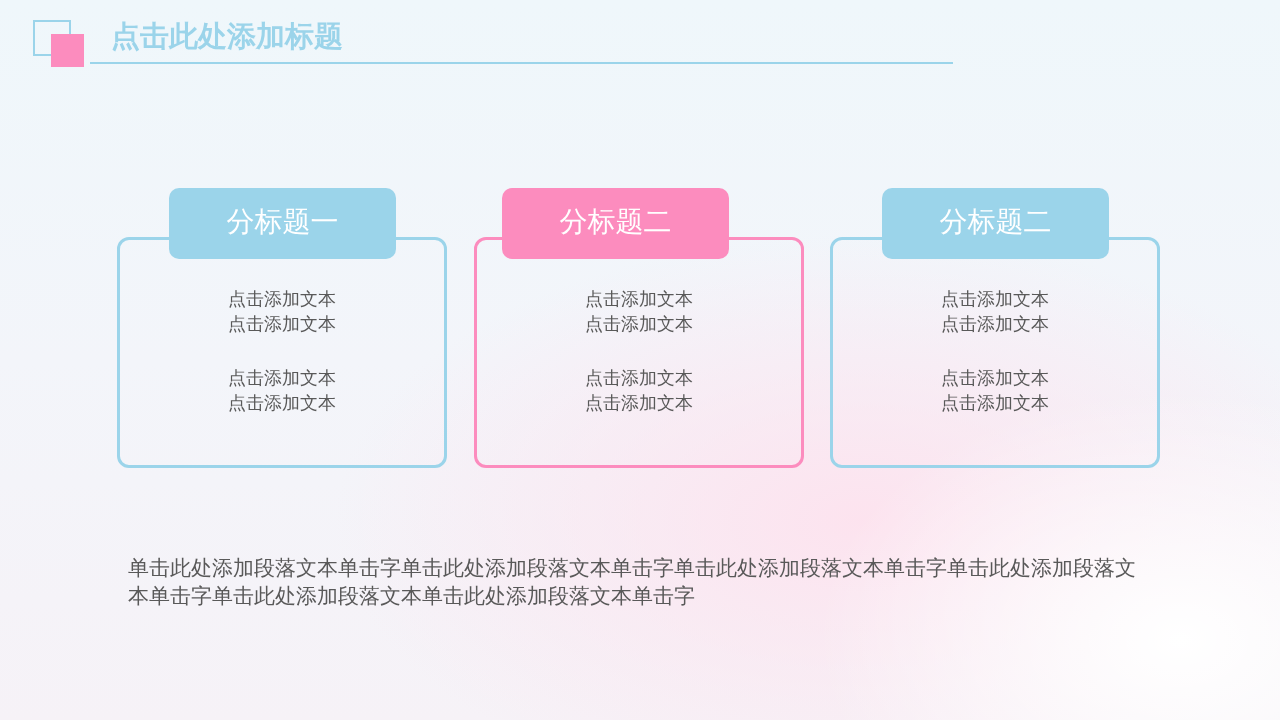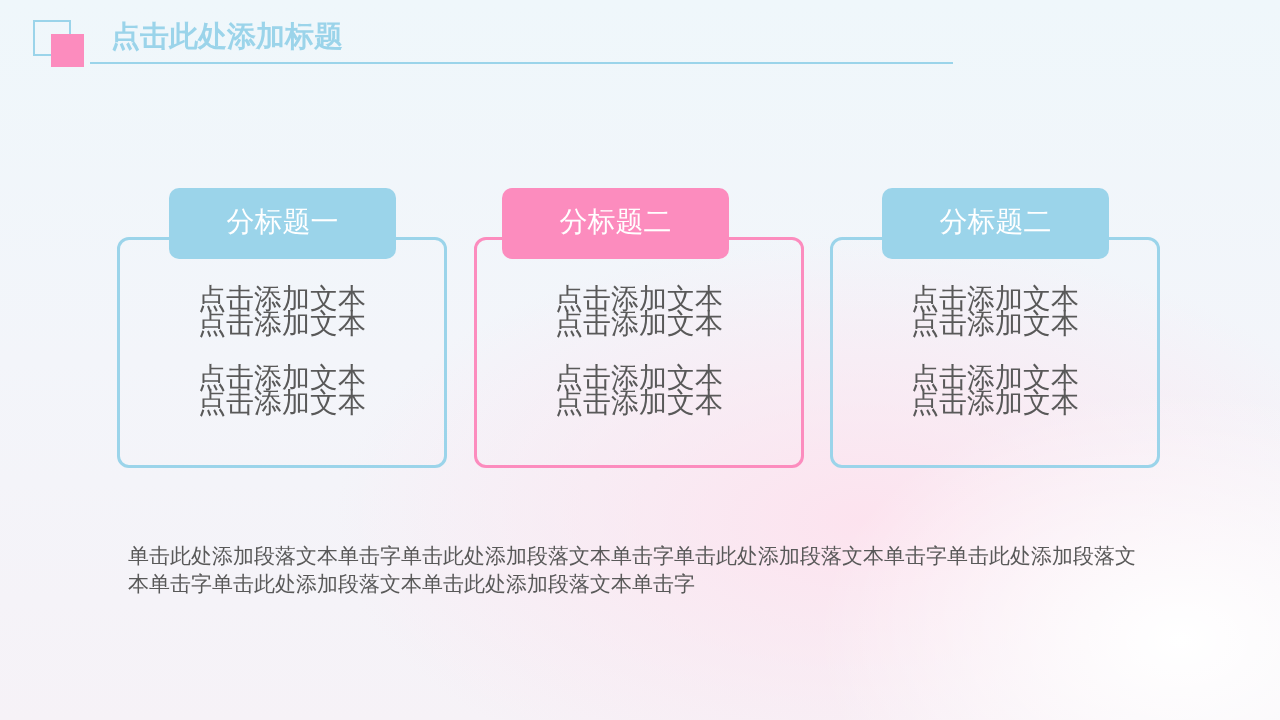--- a/index.html
+++ b/index.html
@@ -13,21 +13,21 @@
   }
   .logo-outline { position:absolute; left:33px; top:20px; width:38px; height:36px; border:2px solid #9bd4ea; box-sizing:border-box; }
   .logo-fill { position:absolute; left:51px; top:34px; width:33px; height:33px; background:#fc8cbe; }
   .title { position:absolute; left:111px; top:16px; font-size:29px; font-weight:bold; color:#9bd4ea; letter-spacing:0px; line-height:40px; white-space:nowrap; }
   .title-line { position:absolute; left:90px; top:62px; width:863px; height:2px; background:#9bd4ea; }
 
   .card { position:absolute; top:237px; width:330px; height:231px; border:3px solid #9bd4ea; border-radius:12px; box-sizing:border-box; }
   .card.pink { border-color:#fc8cbe; }
   .card-tab { position:absolute; top:188px; width:227px; height:71px; background:#9bd4ea; border-radius:10px; color:#ffffff; font-size:28px; text-align:center; line-height:68px; }
   .card-tab.pink { background:#fc8cbe; }
-  .card-body { position:absolute; top:286px; width:330px; text-align:center; color:#595959; font-size:28px; line-height:25px; }
+  .card-body { position:absolute; top:286px; width:330px; text-align:center; color:#595959; font-size:18px; line-height:25px; }
   .card-body .gap { height:29px; }
 
   .para { position:absolute; left:128px; top:542px; width:1030px; color:#595959; font-size:21px; line-height:28px; }
 </style>
 </head>
 <body>
 
 <div class="logo-outline"></div>
 <div class="logo-fill"></div>
 <div class="title">点击此处添加标题</div>
@@ -57,15 +57,15 @@
 <div class="card-tab" style="left:882px;">分标题二</div>
 <div class="card-body" style="left:830px;">
   <div>点击添加文本</div>
   <div>点击添加文本</div>
   <div class="gap"></div>
   <div>点击添加文本</div>
   <div>点击添加文本</div>
 </div>
 
 <div class="para">
-  <div style="white-space:nowrap;">单击此处添加段落文本单击字单击此处添加段落文本单击字单击此处添加段落文本单击字单击此处添加段落文</div>
+  <div style="white-space:nowrap;margin-top:12px;">单击此处添加段落文本单击字单击此处添加段落文本单击字单击此处添加段落文本单击字单击此处添加段落文</div>
   <div style="white-space:nowrap;">本单击字单击此处添加段落文本单击此处添加段落文本单击字</div>
 </div>
 
 </body></html>

